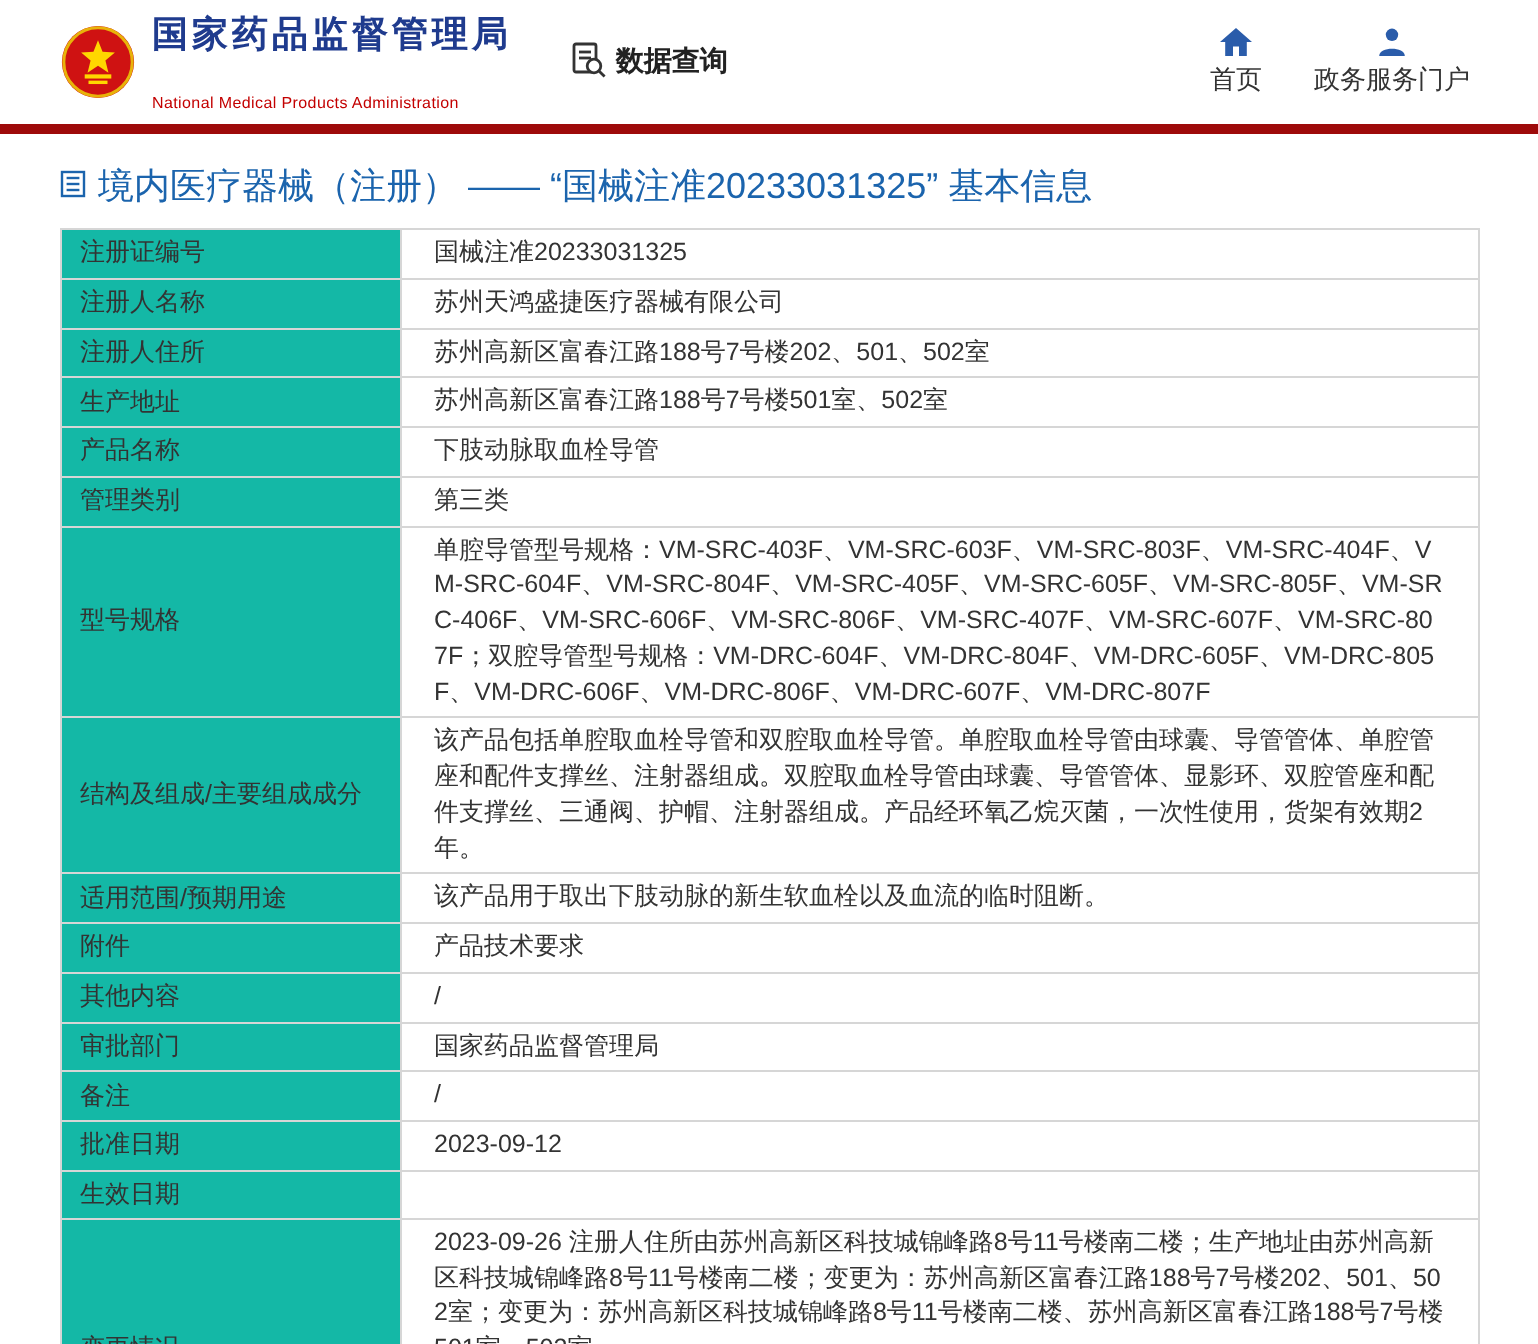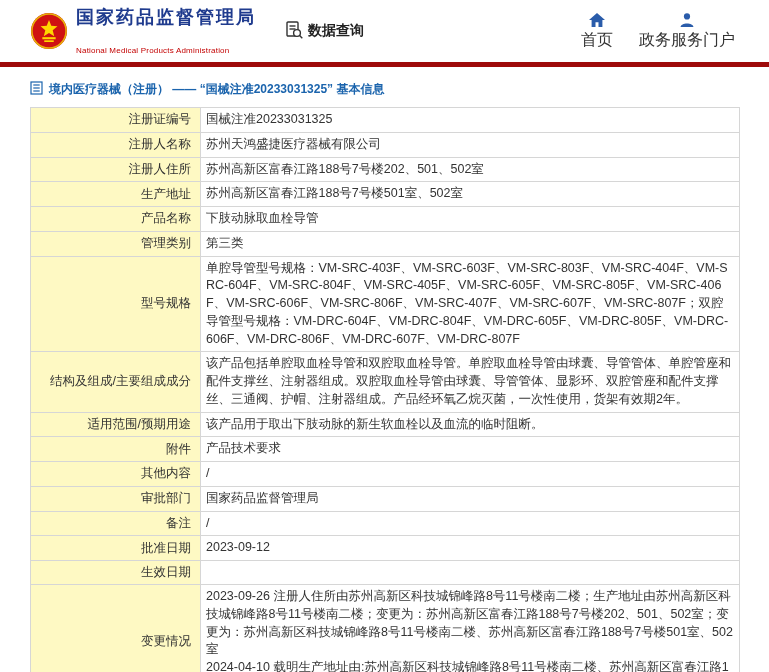--- a/index.html
+++ b/index.html
@@ -26,59 +26,59 @@
 
   .query {
     display:flex; align-items:center; gap:4px;
     margin-left:28px; font-size:14px; font-weight:bold; color:#222;
     cursor:pointer;
   }
 
   .header-right { margin-left:auto; display:flex; gap:26px; }
   .nav-item {
     display:flex; flex-direction:column; align-items:center;
-    gap:3px; font-size:16px; color:#333; cursor:pointer;
+    gap:3px; font-size:13px; color:#333; cursor:pointer;
   }
   .nav-item .nav-ico { height:15px; display:flex; align-items:flex-end; }
 
   .red-bar { height:5px; background:#9e0a0a; }
 
   
   .breadcrumb {
     display:flex; align-items:center; gap:6px;
     margin:14px 0 9px 30px;
-    font-size:12px; font-weight:bold; color:#1b64ad;
+    font-size:18px; font-weight:normal; color:#1b64ad;
   }
 
   
   table.info-table {
     border-collapse:collapse;
     margin-left:30px;
     width:710px;
     font-size:12.5px;
     table-layout:fixed;
   }
   .info-table th, .info-table td {
     border:1px solid #d6d6d6;
     vertical-align:middle;
   }
   .info-table th {
     width:170px;
-    background:#fef9c3;
+    background:#14b8a6;
     font-weight:normal;
     color:#333;
-    text-align:right;
+    text-align:left;
     padding:3px 9px;
     white-space:nowrap;
     font-size:12.5px;
   }
   .info-table td {
     background:#fff;
     text-align:left;
-    padding:3px 5px;
+    padding:3px 16px;
     line-height:1.42;
     white-space:pre-line;
     word-break:break-all;
   }
 </style>
 </head>
 <body>
 
 <div class="header">
   <div class="logo-block">

